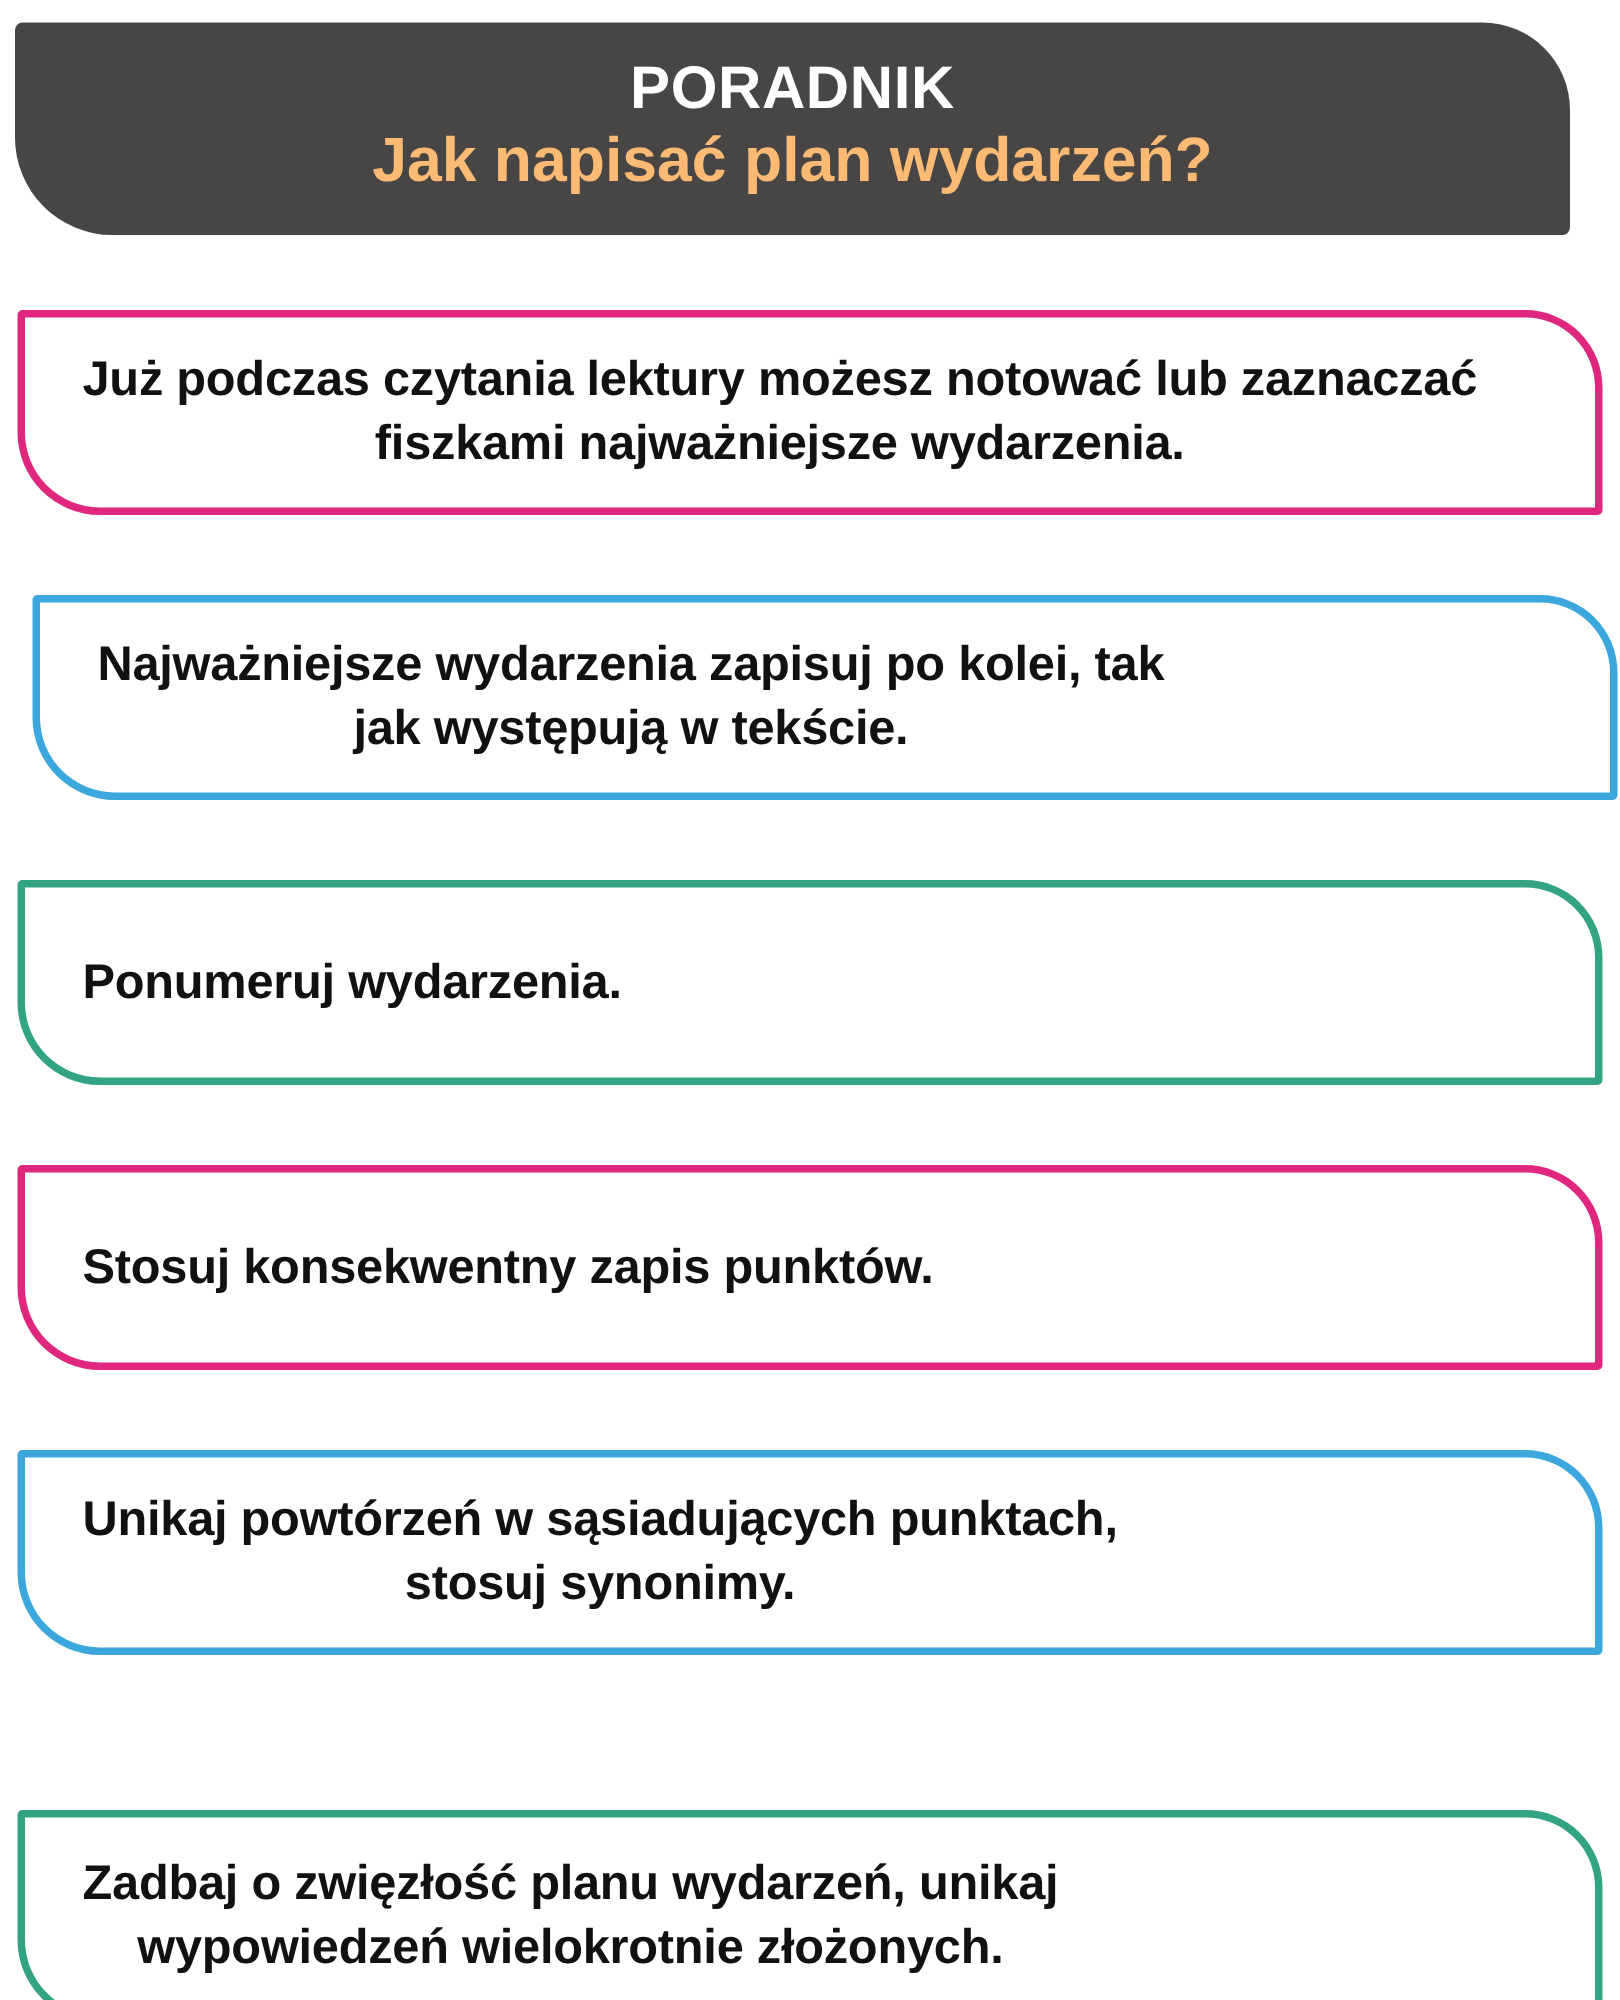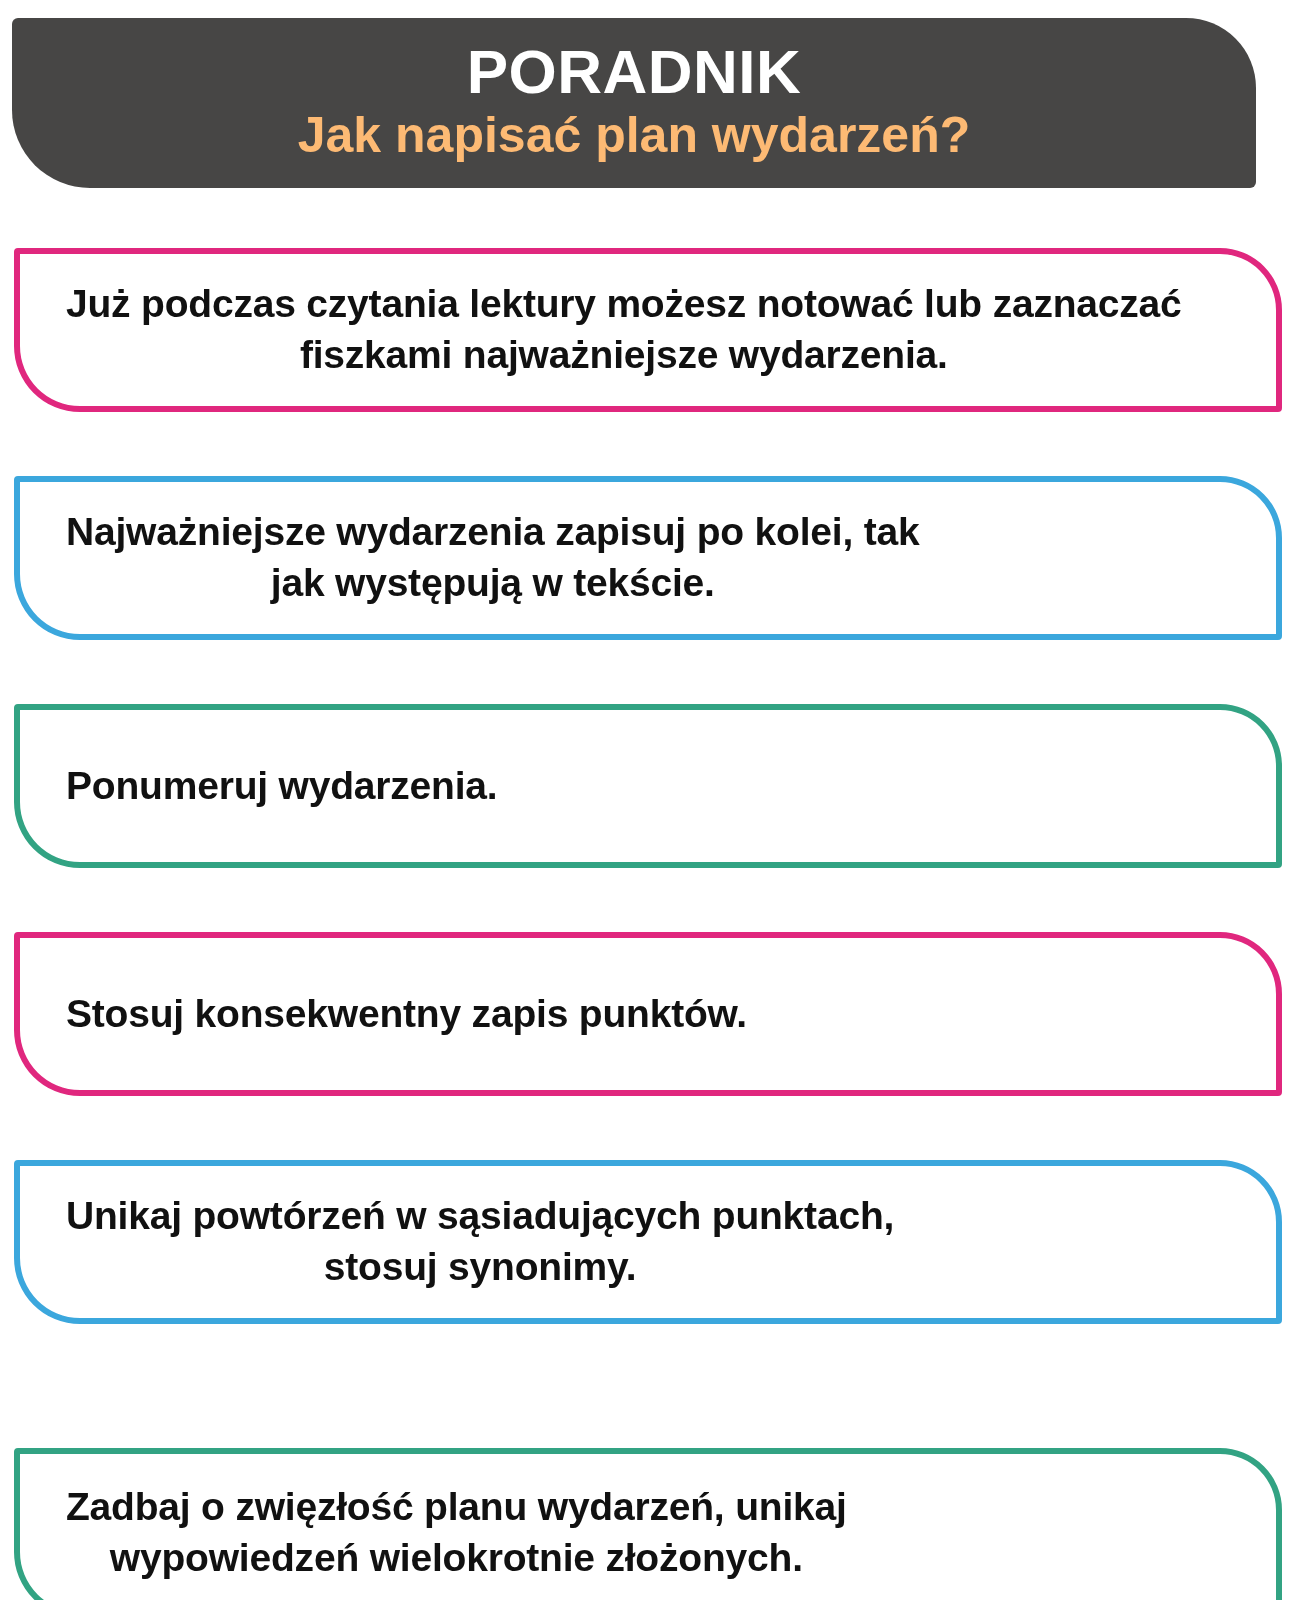--- a/index.html
+++ b/index.html
@@ -39,21 +39,21 @@
     display: flex;
     flex-direction: column;
     align-items: center;
     justify-content: center;
     box-sizing: border-box;
     padding: 6px 40px 10px 40px;
   }
 
   .header-title {
     color: #ffffff;
-    font-size: 62px;
+    font-size: 48px;
     font-weight: 700;
     letter-spacing: 0.5px;
     line-height: 1.05;
     text-align: center;
     margin: 0 0 4px 0;
   }
 
   .header-subtitle {
     color: #fdba74;
     font-size: 50px;
@@ -104,21 +104,21 @@
   <div class="header-banner">
     <div class="header-title">PORADNIK</div>
     <div class="header-subtitle">Jak napisać plan wydarzeń?</div>
   </div>
 
   <div id="tips-container">
       <div class="tip-box c-pink" style="top: 248px; height: 164px; border-color: rgb(224, 39, 126);">
         <div class="tip-text">Już podczas czytania lektury możesz notować lub zaznaczać
 fiszkami najważniejsze wydarzenia.</div>
       </div>
-      <div class="tip-box c-blue" style="top: 476px; height: 164px; border-color: rgb(59, 167, 221);">
+      <div class="tip-box c-blue" style="top: 476px; height: 164px; border-color: rgb(59, 167, 221); margin-left: 12px;">
         <div class="tip-text">Najważniejsze wydarzenia zapisuj po kolei, tak
 jak występują w tekście.</div>
       </div>
       <div class="tip-box c-green" style="top: 704px; height: 164px; border-color: rgb(50, 163, 131);">
         <div class="tip-text">Ponumeruj wydarzenia.</div>
       </div>
       <div class="tip-box c-pink" style="top: 932px; height: 164px; border-color: rgb(224, 39, 126);">
         <div class="tip-text">Stosuj konsekwentny zapis punktów.</div>
       </div>
       <div class="tip-box c-blue" style="top: 1160px; height: 164px; border-color: rgb(59, 167, 221);">

